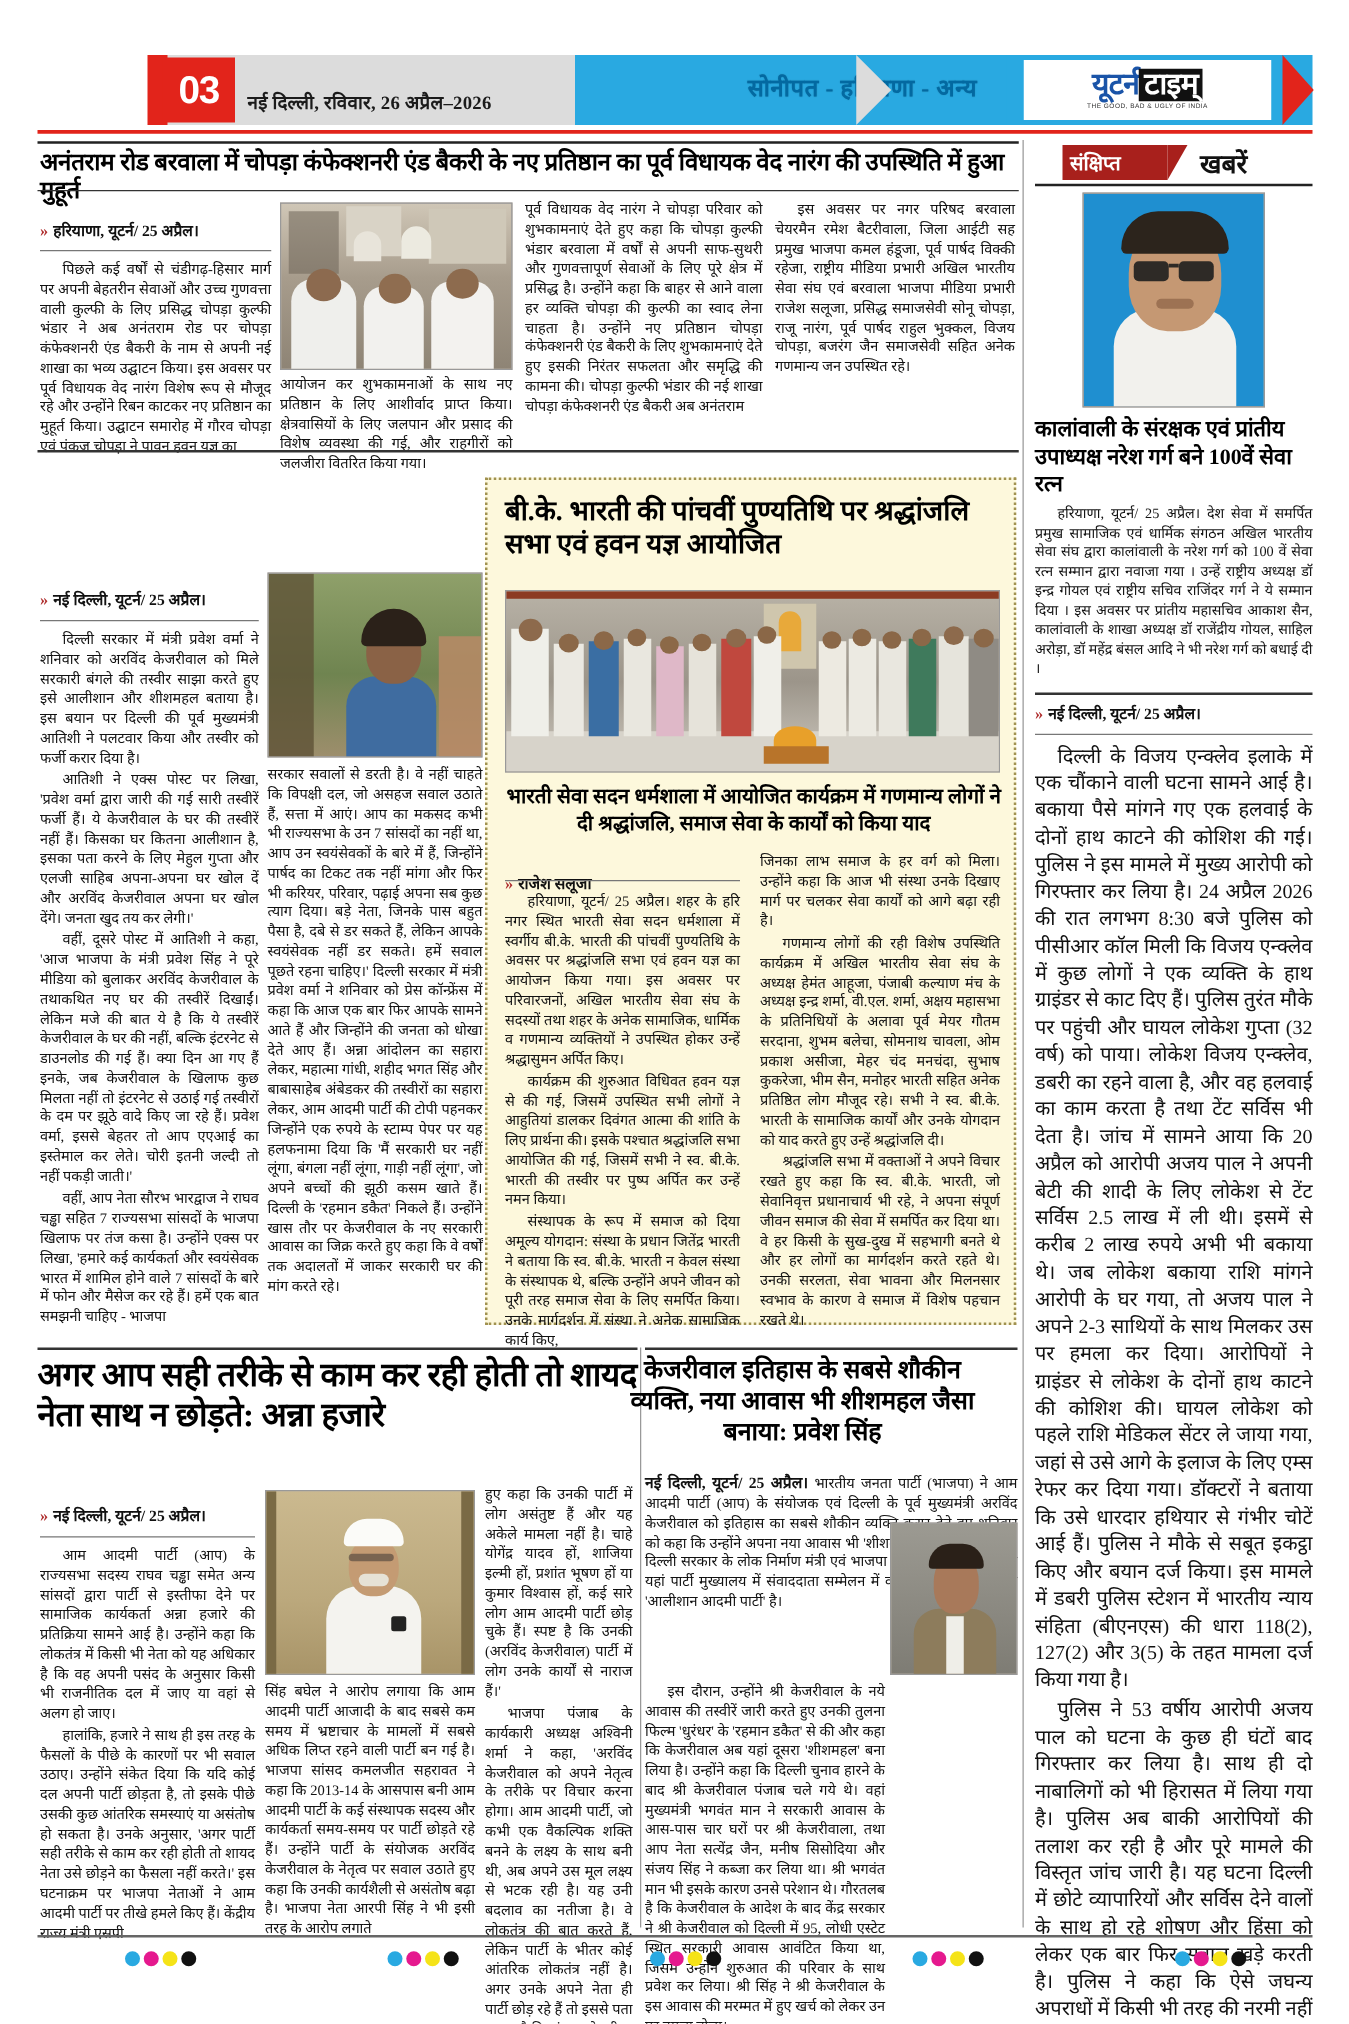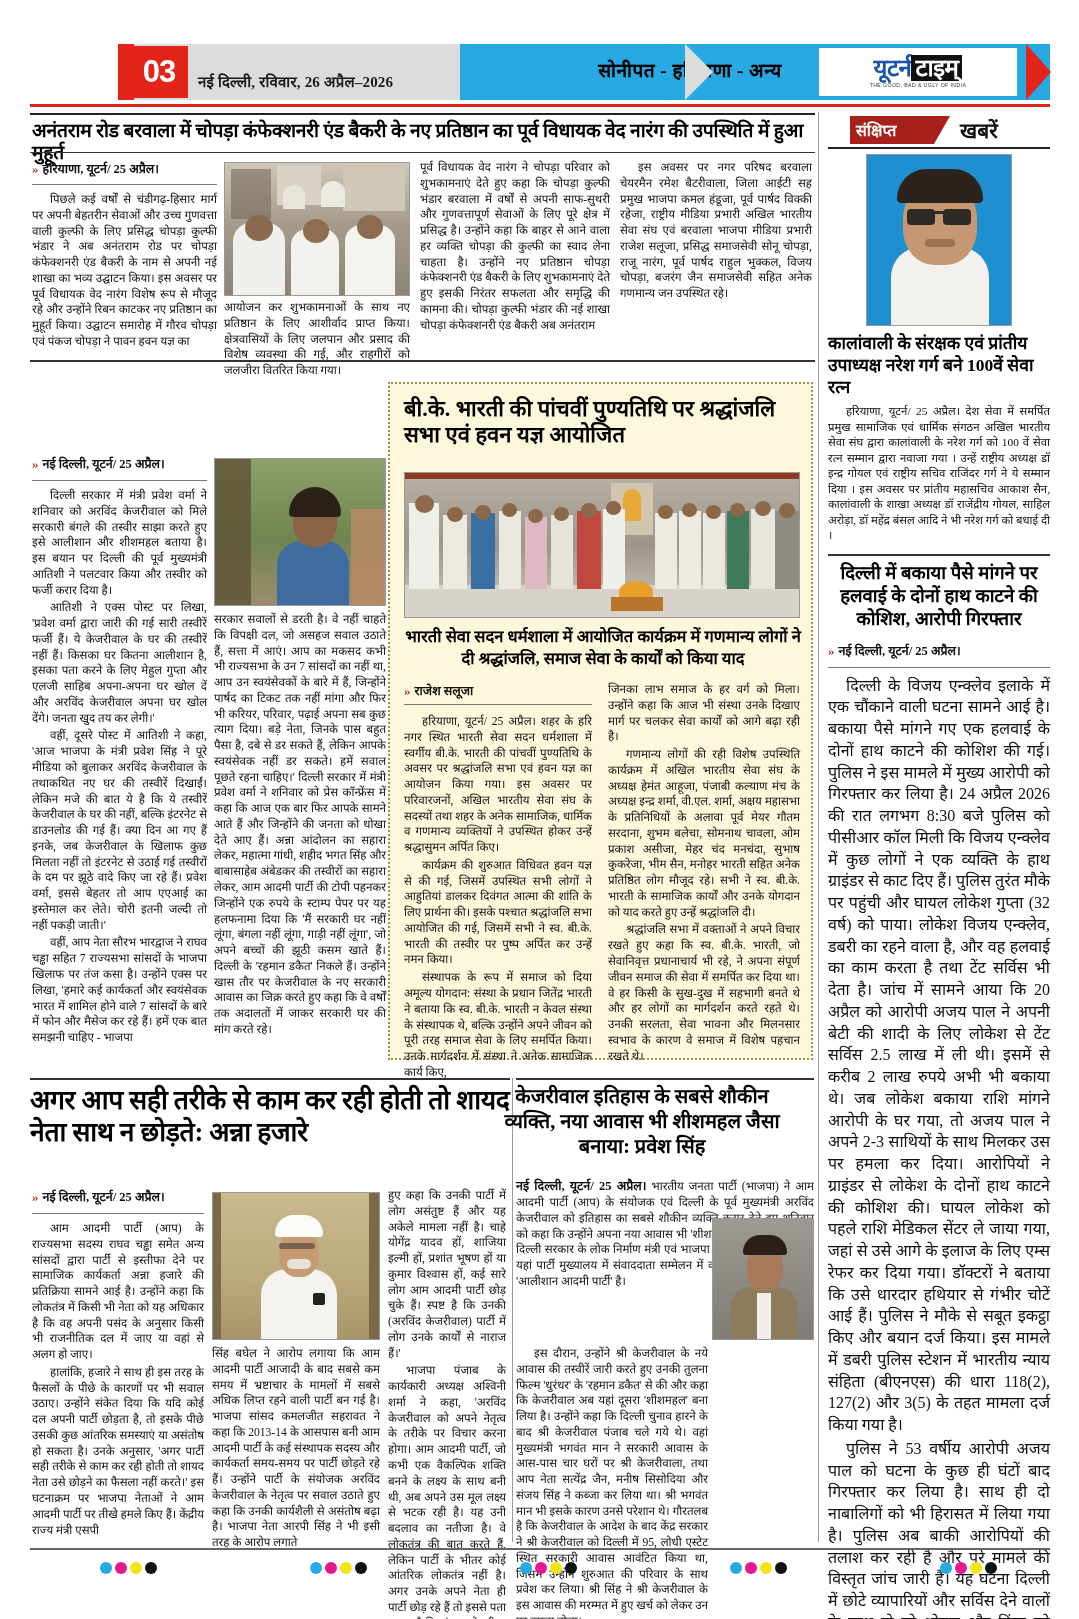--- a/index.html
+++ b/index.html
@@ -18,21 +18,21 @@
   .mh-grey:after{ content:""; position:absolute; right:-26px; top:0; width:0;height:0;
      border-top:28px solid transparent; border-bottom:28px solid transparent;
      border-left:26px solid #dcdcdc; }
   .mh-pagenum { position:absolute; left:100px; top:2px; width:58px; height:52px;
      background:#e2241b; color:#fff; font-weight:bold; font-size:31px;
      display:flex; align-items:center; justify-content:center;
      font-family:"Liberation Sans", sans-serif; letter-spacing:-1px; }
   .mh-date { position:absolute; left:168px; top:15px; font-size:15px; font-weight:bold;
      color:#1b1b1b; letter-spacing:.2px;margin-top:12px; }
   .mh-edition { position:absolute; left:500px; top:13px; width:320px; text-align:center;
-     color:#000000; font-size:19px; font-weight:bold; letter-spacing:.5px;
+     color:#0369a1; font-size:19px; font-weight:bold; letter-spacing:.5px;
      text-shadow:0 0 1px rgba(0,0,0,.25); }
   .mh-bluebox { position:absolute; left:430px; top:0; width:395px; height:56px;
      background:#29a9e1; }
   .mh-logo-wrap { position:absolute; left:775px; top:0; width:245px; height:56px;
      background:#29a9e1; }
   .mh-logo-box { position:absolute; left:14px; top:4px; width:198px; height:48px;
      background:#ffffff; display:flex; flex-direction:column;
      align-items:center; justify-content:center; }
   .mh-logo-main { font-size:24px; font-weight:bold; line-height:1;
      letter-spacing:-.5px; }
@@ -41,21 +41,21 @@
   .mh-logo-tag { font-size:5.2px; letter-spacing:.4px; color:#333; margin-top:2px;
      font-family:"Liberation Sans", sans-serif; }
   .mh-arrow { position:absolute; right:-1px; top:0; width:0;height:0;
      border-top:28px solid transparent; border-bottom:28px solid transparent;
      border-left:25px solid #e2241b; }
   .mh-rule { position:absolute; left:30px; top:104px; width:1020px; height:3px;
      background:#e2241b; }
 
   
   .hl { font-weight:bold; color:#000; line-height:1.12; }
-  .byline { font-size:12.5px; font-weight:bold; color:#111; }
+  .byline { font-size:12.5px; font-weight:bold; color:#111;margin-top:16px; }
   .byline .chev { color:#b03030; margin-right:4px; font-size:13px; }
   .bdy { font-size:11.6px; line-height:1.36; text-align:justify; color:#111;
      text-justify: inter-word; hyphens:auto; }
   .bdy p { text-indent:18px; margin-bottom:2px; }
   .bdy p.noind { text-indent:0; }
   .rule { height:1px; background:#777; }
   .photo { background:#b9b0a4; position:relative; overflow:hidden;
      border:1px solid #999; }
 
   .vline { position:absolute; width:1px; background:#999; }
@@ -327,21 +327,20 @@
     </div>
 
     <div class="hl" style="font-size:17.5px; line-height:1.26; margin-bottom:6px;">कालांवाली के संरक्षक एवं प्रांतीय उपाध्यक्ष नरेश गर्ग बने 100वें सेवा रत्न</div>
 
     <div class="bdy" style="font-size:11.4px;">
       <p>हरियाणा, यूटर्न/ 25 अप्रैल। देश सेवा में समर्पित प्रमुख सामाजिक एवं धार्मिक संगठन अखिल भारतीय सेवा संघ द्वारा कालांवाली के नरेश गर्ग को 100 वें सेवा रत्न सम्मान द्वारा नवाजा गया । उन्हें राष्ट्रीय अध्यक्ष डॉ इन्द्र गोयल एवं राष्ट्रीय सचिव राजिंदर गर्ग ने ये सम्मान दिया । इस अवसर पर प्रांतीय महासचिव आकाश सैन, कालांवाली के शाखा अध्यक्ष डॉ राजेंद्रीय गोयल, साहिल अरोड़ा, डॉ महेंद्र बंसल आदि ने भी नरेश गर्ग को बधाई दी ।</p>
     </div>
 
     <div class="hline" style="position:relative; left:0; top:8px; width:222px; height:2px; background:#333; margin-bottom:14px;"></div>
 
-    <div class="hl" style="font-size:18.5px; line-height:1.26; text-align:center; margin-top:6px;">दिल्ली में बकाया पैसे मांगने पर हलवाई के दोनों हाथ काटने की कोशिश, आरोपी गिरफ्तार</div>
 
     <div class="byline" style="margin-top:10px;">
       <span class="chev">»</span><span>नई दिल्ली, यूटर्न/ 25 अप्रैल।</span>
     </div>
     <div class="rule" style="margin:8px 0 7px 0;"></div>
 
     <div class="bdy" style="font-size:16px;">
       <p>दिल्ली के विजय एन्क्लेव इलाके में एक चौंकाने वाली घटना सामने आई है। बकाया पैसे मांगने गए एक हलवाई के दोनों हाथ काटने की कोशिश की गई। पुलिस ने इस मामले में मुख्य आरोपी को गिरफ्तार कर लिया है। 24 अप्रैल 2026 की रात लगभग 8:30 बजे पुलिस को पीसीआर कॉल मिली कि विजय एन्क्लेव में कुछ लोगों ने एक व्यक्ति के हाथ ग्राइंडर से काट दिए हैं। पुलिस तुरंत मौके पर पहुंची और घायल लोकेश गुप्ता (32 वर्ष) को पाया। लोकेश विजय एन्क्लेव, डबरी का रहने वाला है, और वह हलवाई का काम करता है तथा टेंट सर्विस भी देता है। जांच में सामने आया कि 20 अप्रैल को आरोपी अजय पाल ने अपनी बेटी की शादी के लिए लोकेश से टेंट सर्विस 2.5 लाख में ली थी। इसमें से करीब 2 लाख रुपये अभी भी बकाया थे। जब लोकेश बकाया राशि मांगने आरोपी के घर गया, तो अजय पाल ने अपने 2-3 साथियों के साथ मिलकर उस पर हमला कर दिया। आरोपियों ने ग्राइंडर से लोकेश के दोनों हाथ काटने की कोशिश की। घायल लोकेश को पहले राशि मेडिकल सेंटर ले जाया गया, जहां से उसे आगे के इलाज के लिए एम्स रेफर कर दिया गया। डॉक्टरों ने बताया कि उसे धारदार हथियार से गंभीर चोटें आई हैं। पुलिस ने मौके से सबूत इकट्ठा किए और बयान दर्ज किया। इस मामले में डबरी पुलिस स्टेशन में भारतीय न्याय संहिता (बीएनएस) की धारा 118(2), 127(2) और 3(5) के तहत मामला दर्ज किया गया है।</p>
       <p>पुलिस ने 53 वर्षीय आरोपी अजय पाल को घटना के कुछ ही घंटों बाद गिरफ्तार कर लिया है। साथ ही दो नाबालिगों को भी हिरासत में लिया गया है। पुलिस अब बाकी आरोपियों की तलाश कर रही है और पूरे मामले की विस्तृत जांच जारी है। यह घटना दिल्ली में छोटे व्यापारियों और सर्विस देने वालों के साथ हो रहे शोषण और हिंसा को लेकर एक बार फिर सवाल खड़े करती है। पुलिस ने कहा कि ऐसे जघन्य अपराधों में किसी भी तरह की नरमी नहीं बरती जाएगी और दोषियों को सख्त सजा दिलाई जाएगी।</p>
     </div>

